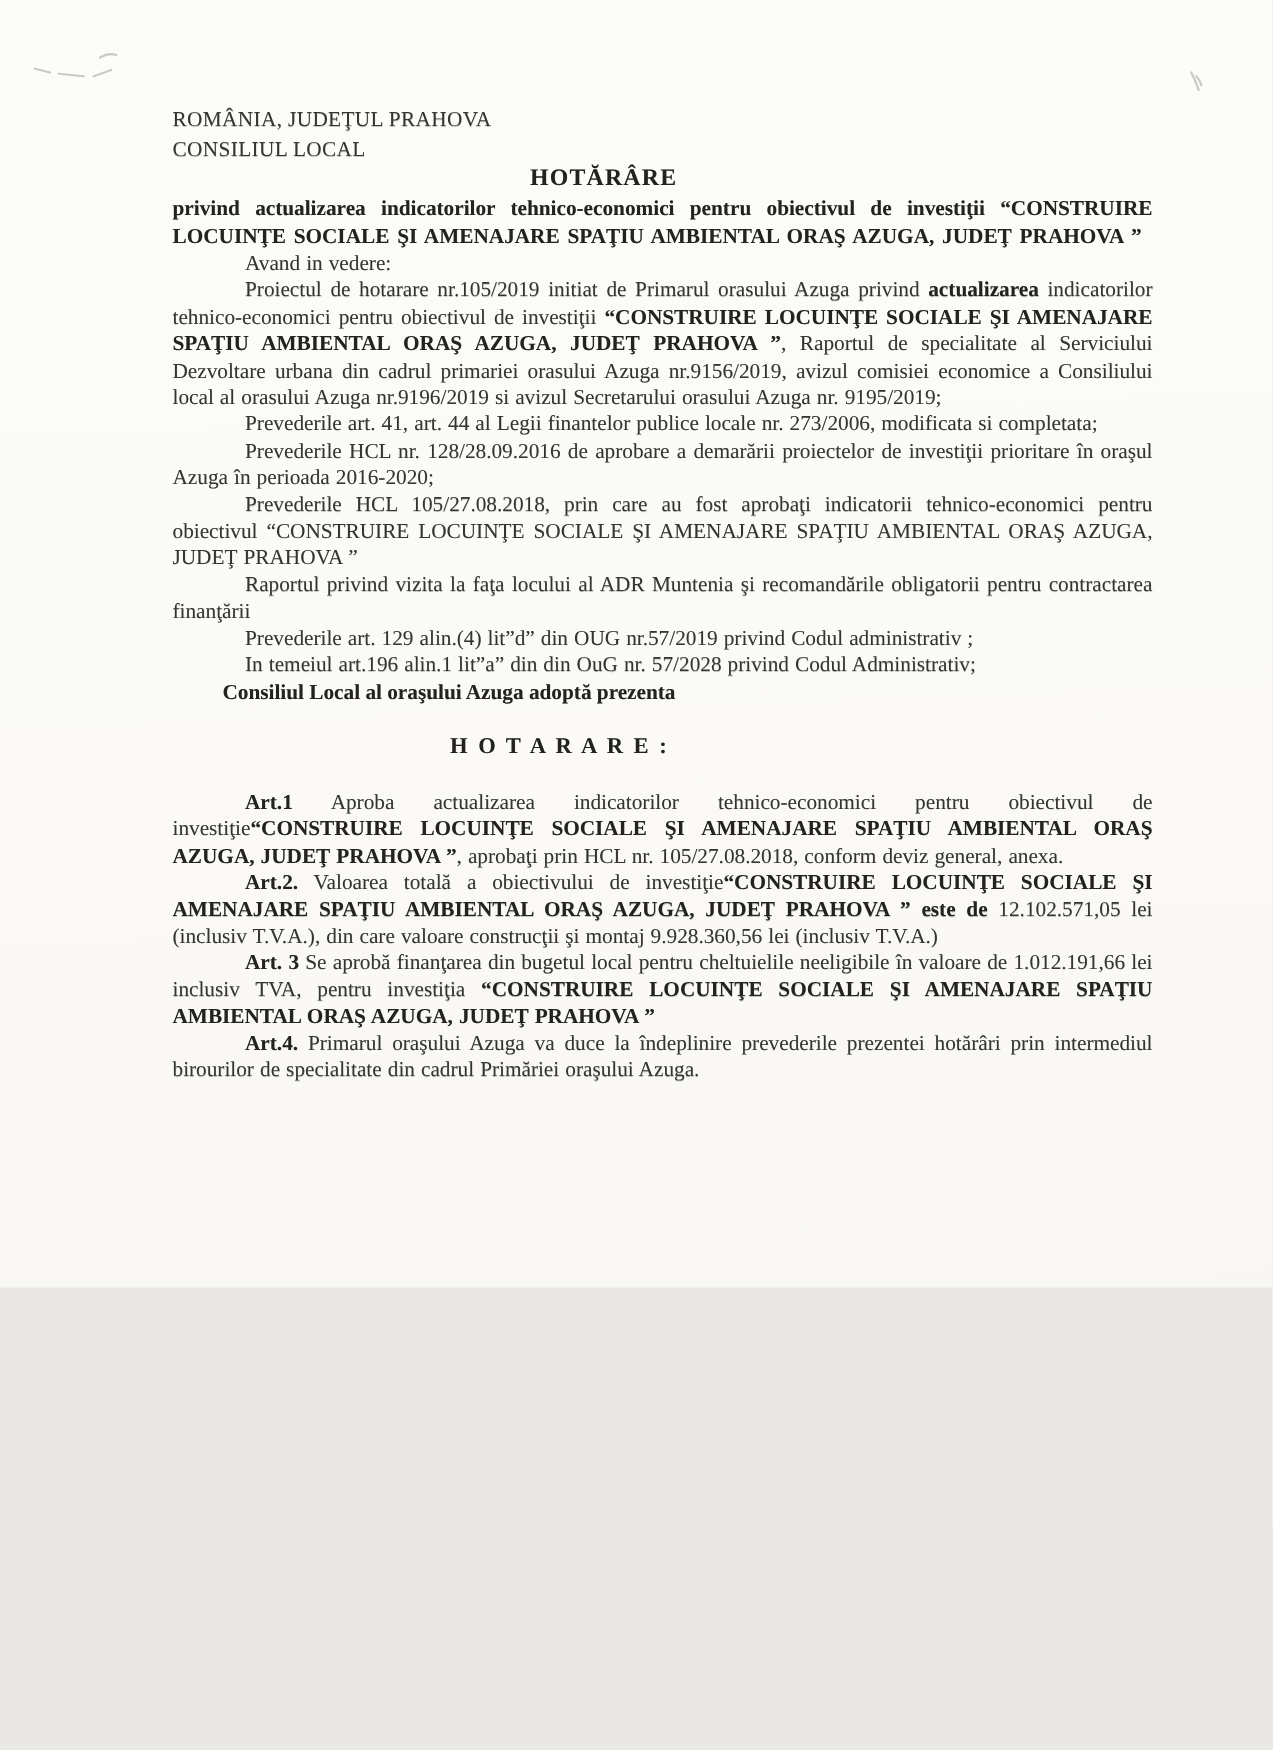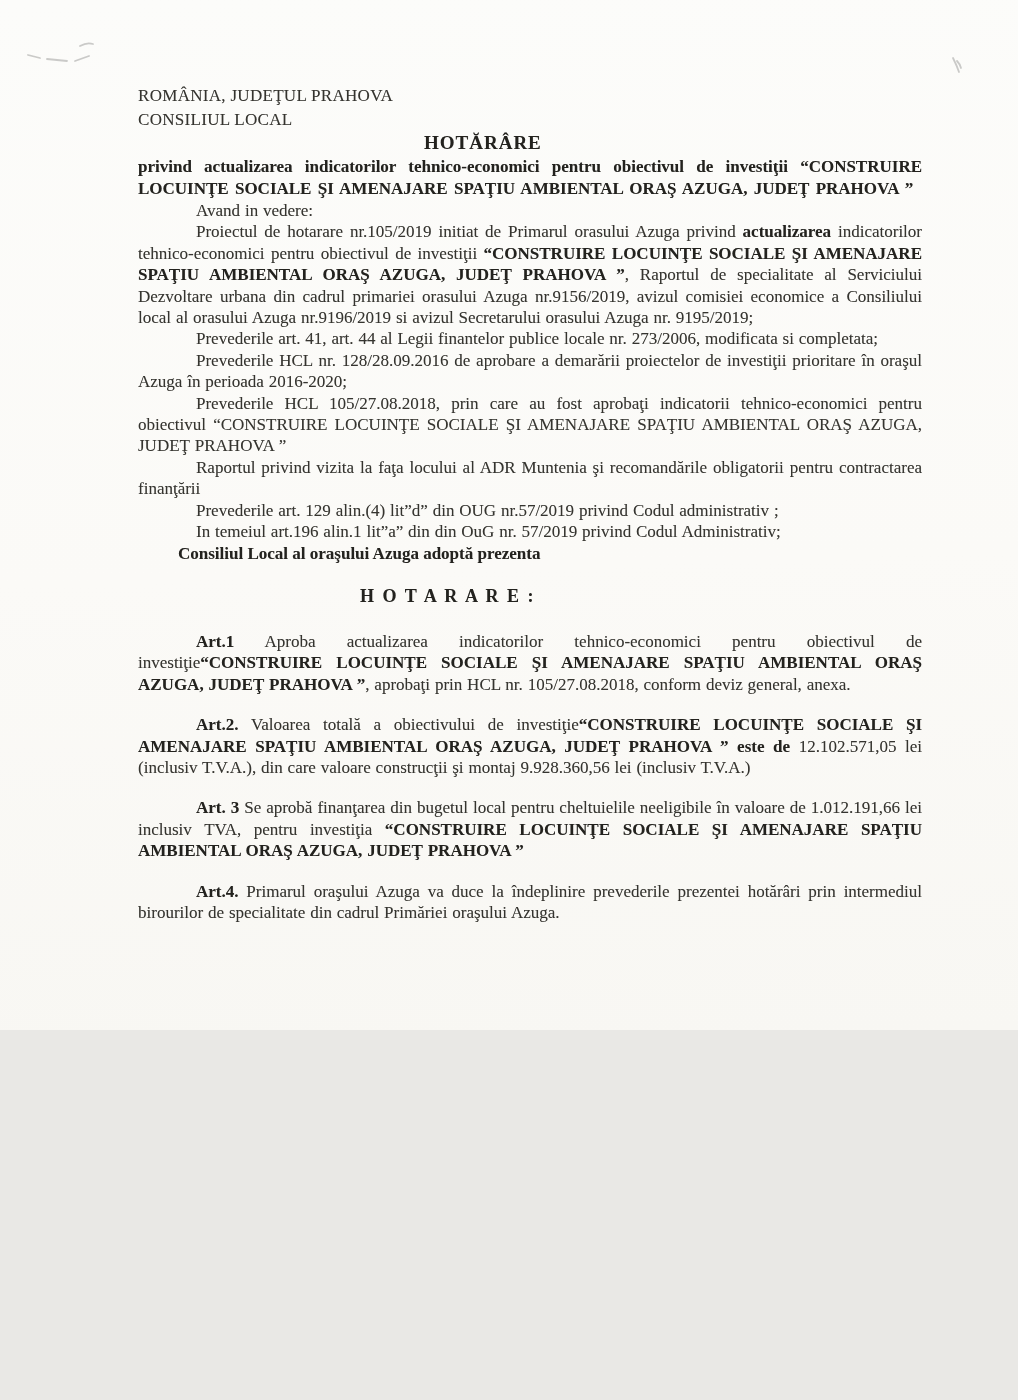--- a/index.html
+++ b/index.html
@@ -47,21 +47,21 @@
   p.adoption{
     margin:0;font-size:17px;line-height:21.4px;
     font-weight:bold;color:var(--ink-bold);
     text-indent:40px;
   }
   .decision-heading{
     font-weight:bold;color:var(--ink-bold);
     font-size:18px;letter-spacing:2px;line-height:22px;
     width:fit-content;margin:21px 0 24px 222px;white-space:nowrap;
   }
-  p.article{margin-top:19px;}
+  p.article{}
   .b{font-weight:bold;color:var(--ink-bold);}
   .sig-block{position:absolute;text-shadow:0.2px 0.2px 0.4px rgba(70,70,70,.30);}
   .sig-title{font-weight:bold;color:var(--ink-bold);font-size:19px;white-space:nowrap;}
   .sig-name{font-size:18px;white-space:nowrap;}
   #president-block{left:150px;top:1124px;}
   #president-block .sig-name{font-weight:bold;color:var(--ink-bold);margin-top:12px;}
   #secretary-block{left:637px;top:1122px;margin-top:16px;}
   #secretary-block .sig-title{word-spacing:9px;}
   #secretary-block .sig-name{margin:6px 0 0 64px;letter-spacing:.5px;}
   .footer-block{position:absolute;left:145px;top:1246px;
@@ -84,21 +84,21 @@
     <div class="doc-title">HOTĂRÂRE</div>
     <p class="subtitle">privind actualizarea  indicatorilor tehnico-economici pentru obiectivul  de investiţii “CONSTRUIRE LOCUINŢE SOCIALE ŞI AMENAJARE SPAŢIU AMBIENTAL ORAŞ AZUGA, JUDEŢ PRAHOVA ”</p>
 
     <p class="para intro">Avand in vedere:</p>
     <p class="para"><span>Proiectul de hotarare nr.105/2019 initiat de Primarul orasului Azuga privind </span><span class="b">actualizarea </span><span>indicatorilor tehnico-economici pentru obiectivul  de investiţii </span><span class="b">“CONSTRUIRE LOCUINŢE SOCIALE ŞI AMENAJARE SPAŢIU AMBIENTAL ORAŞ AZUGA, JUDEŢ PRAHOVA ”</span><span>, Raportul de specialitate al Serviciului Dezvoltare urbana din cadrul primariei orasului Azuga nr.9156/2019,  avizul comisiei economice  a Consiliului local al orasului Azuga nr.9196/2019 si avizul Secretarului orasului Azuga nr. 9195/2019;</span></p>
     <p class="para"><span>Prevederile art. 41, art. 44 al Legii finantelor publice locale nr. 273/2006, modificata si completata;</span></p>
     <p class="para"><span>Prevederile HCL  nr. 128/28.09.2016 de aprobare a demarării proiectelor  de investiţii prioritare în oraşul Azuga în perioada 2016-2020;</span></p>
     <p class="para"><span>Prevederile HCL 105/27.08.2018, prin care au fost aprobaţi indicatorii tehnico-economici pentru obiectivul  “CONSTRUIRE LOCUINŢE SOCIALE ŞI AMENAJARE SPAŢIU AMBIENTAL ORAŞ AZUGA, JUDEŢ PRAHOVA ”</span></p>
     <p class="para"><span>Raportul privind vizita la faţa locului  al ADR Muntenia şi recomandările obligatorii pentru contractarea finanţării</span></p>
     <p class="para"><span>Prevederile art. 129 alin.(4) lit”d” din  OUG nr.57/2019 privind Codul administrativ ;</span></p>
-    <p class="para"><span>In temeiul art.196 alin.1 lit”a” din din OuG nr. 57/2019 privind Codul Administrativ;</span></p>
+    <p class="para"><span>In temeiul art.196 alin.1 lit”a” din din OuG nr. 57/2028 privind Codul Administrativ;</span></p>
     <p class="adoption">Consiliul Local al oraşului Azuga adoptă prezenta</p>
 
     <div class="decision-heading">H O T A R A R E :</div>
 
     <p class="para article"><span class="b">Art.1</span><span>      Aproba  actualizarea  indicatorilor  tehnico-economici   pentru  obiectivul  de investiţie</span><span class="b">“CONSTRUIRE LOCUINŢE SOCIALE ŞI AMENAJARE SPAŢIU AMBIENTAL ORAŞ AZUGA, JUDEŢ PRAHOVA ”</span><span>, aprobaţi prin HCL nr. 105/27.08.2018,  conform deviz general, anexa.</span></p>
     <p class="para article"><span class="b">Art.2.</span><span> Valoarea totală a obiectivului de investiţie</span><span class="b">“CONSTRUIRE LOCUINŢE SOCIALE ŞI AMENAJARE SPAŢIU AMBIENTAL ORAŞ AZUGA, JUDEŢ PRAHOVA ” este de </span><span>12.102.571,05 lei (inclusiv T.V.A.), din care valoare construcţii şi montaj 9.928.360,56 lei (inclusiv T.V.A.)</span></p>
     <p class="para article"><span class="b">Art. 3</span><span> Se aprobă finanţarea din bugetul  local  pentru cheltuielile  neeligibile  în  valoare de 1.012.191,66  lei  inclusiv  TVA,  pentru  investiţia  </span><span class="b">“CONSTRUIRE LOCUINŢE  SOCIALE ŞI AMENAJARE SPAŢIU AMBIENTAL ORAŞ AZUGA, JUDEŢ PRAHOVA ”</span></p>
     <p class="para article"><span class="b">Art.4.</span><span> Primarul  oraşului  Azuga  va  duce  la  îndeplinire  prevederile  prezentei  hotărâri  prin intermediul birourilor de specialitate din cadrul Primăriei oraşului Azuga.</span></p>
   </div>
 

